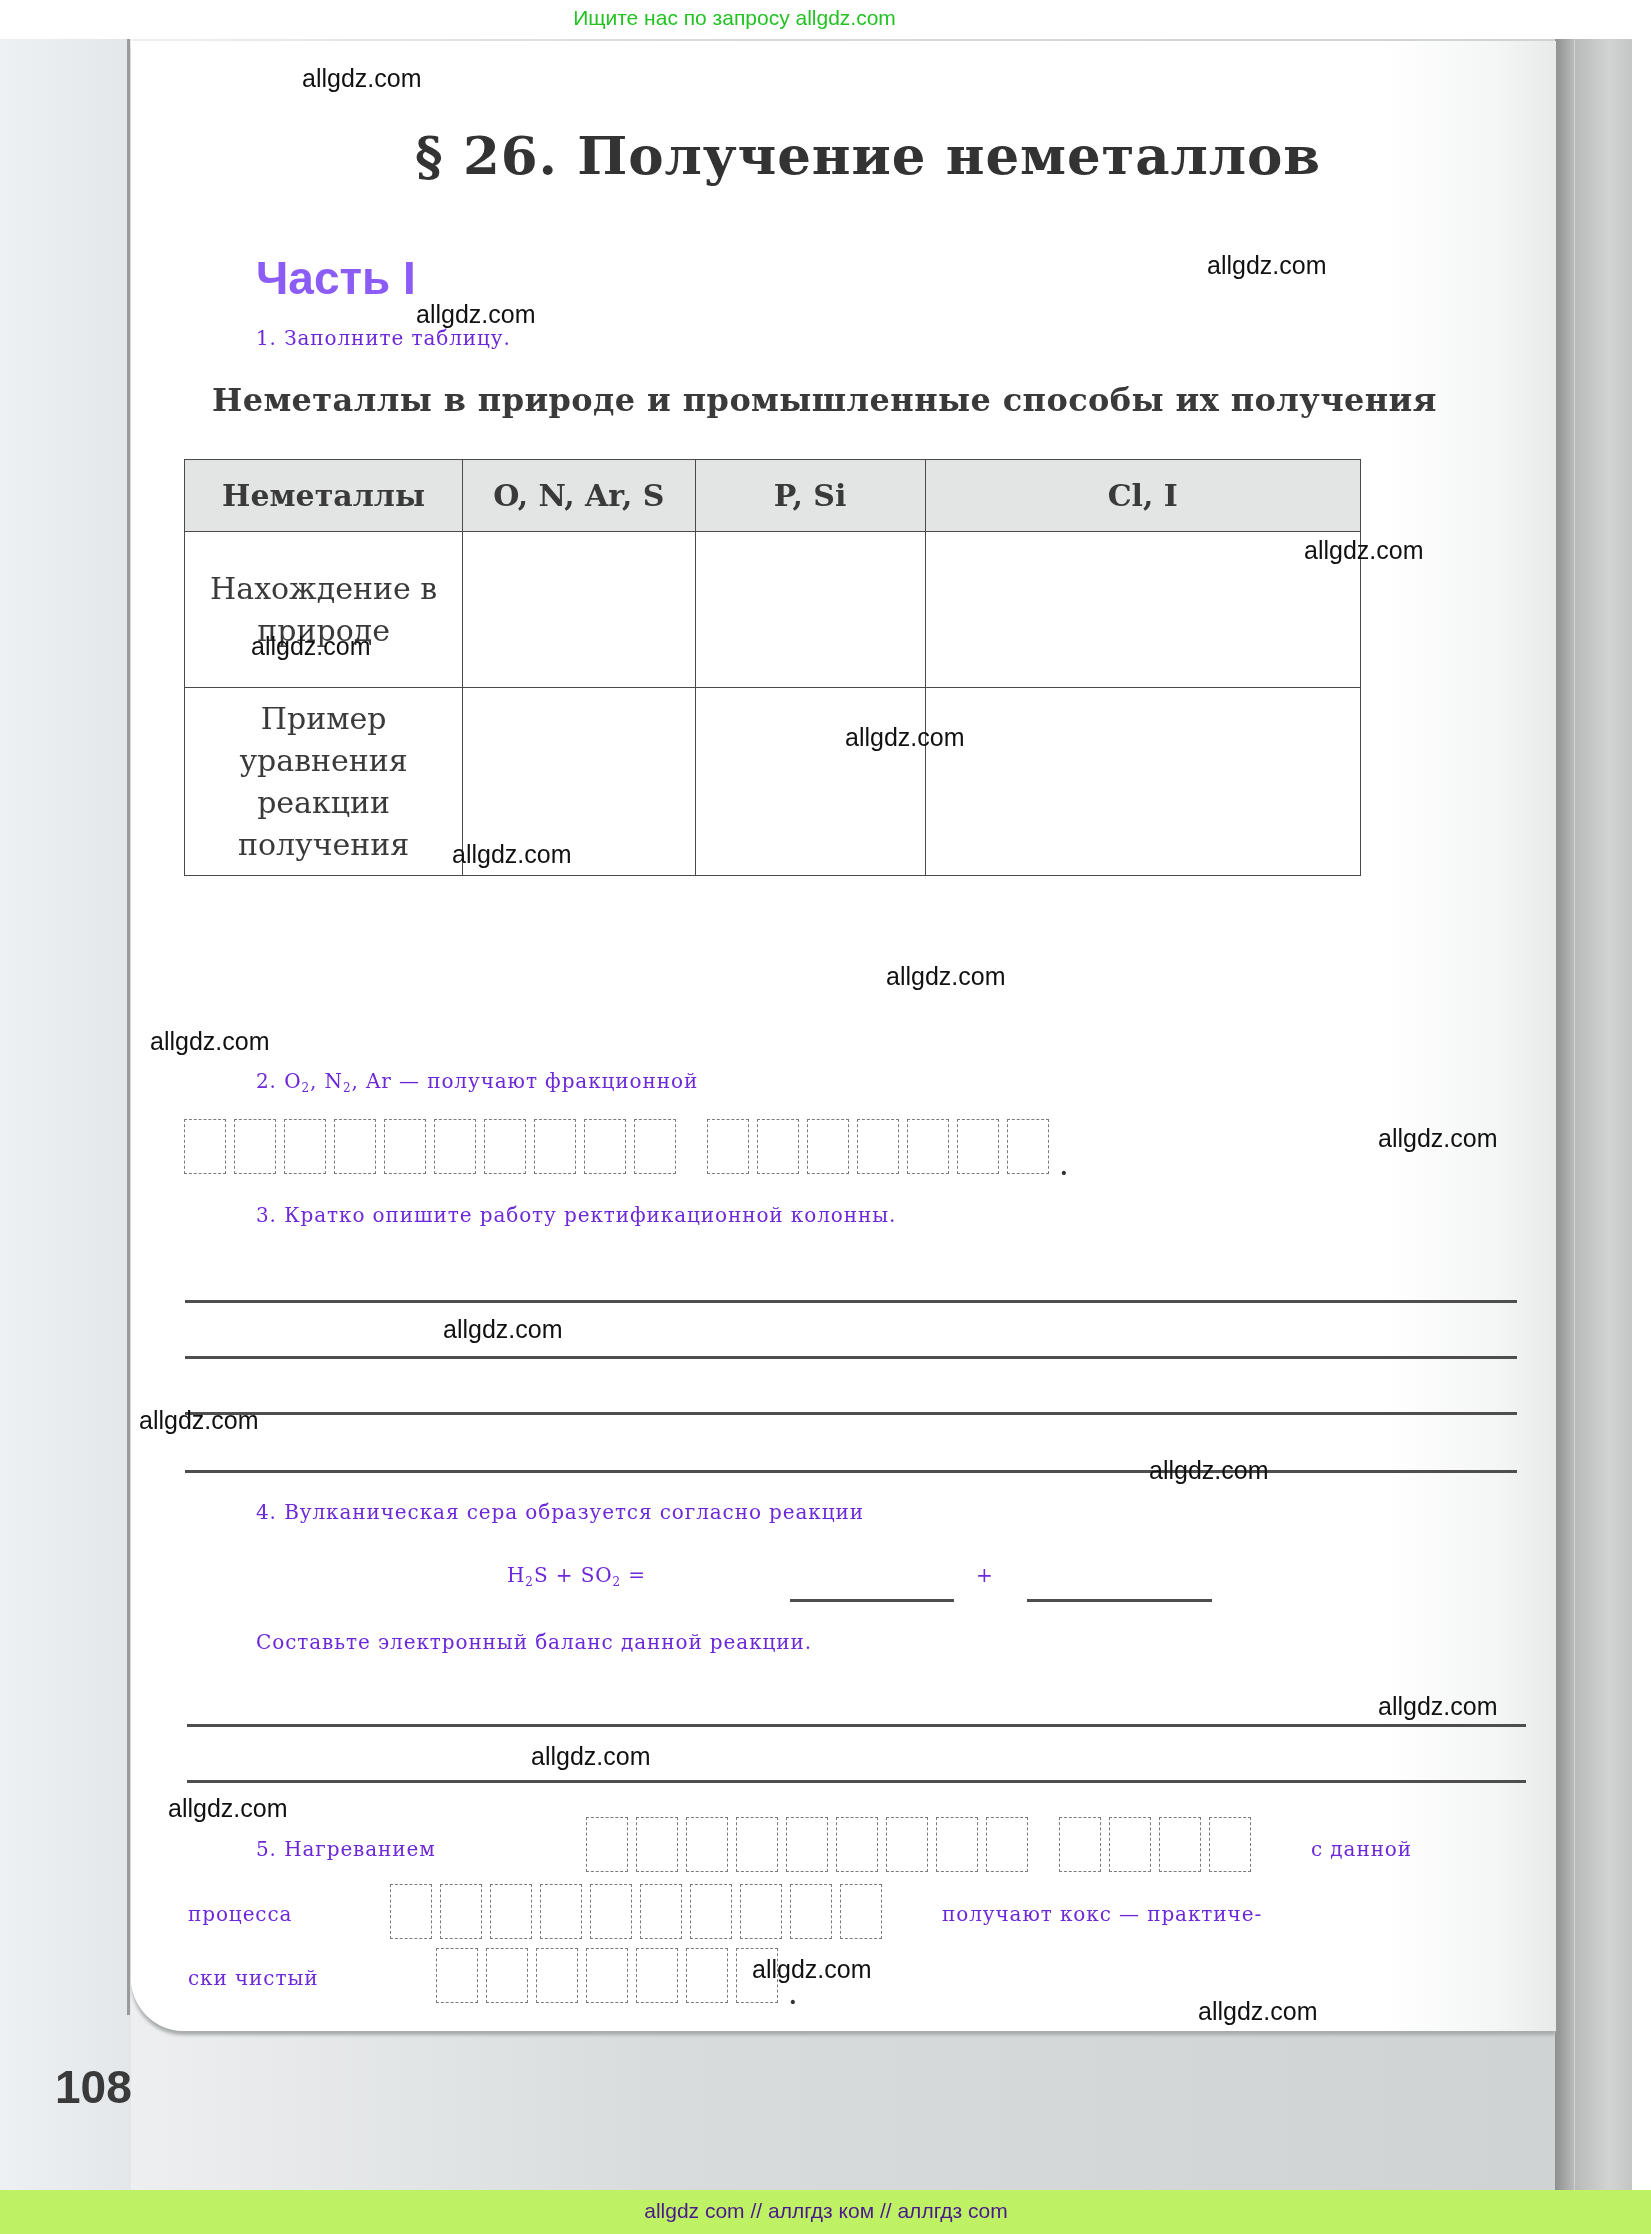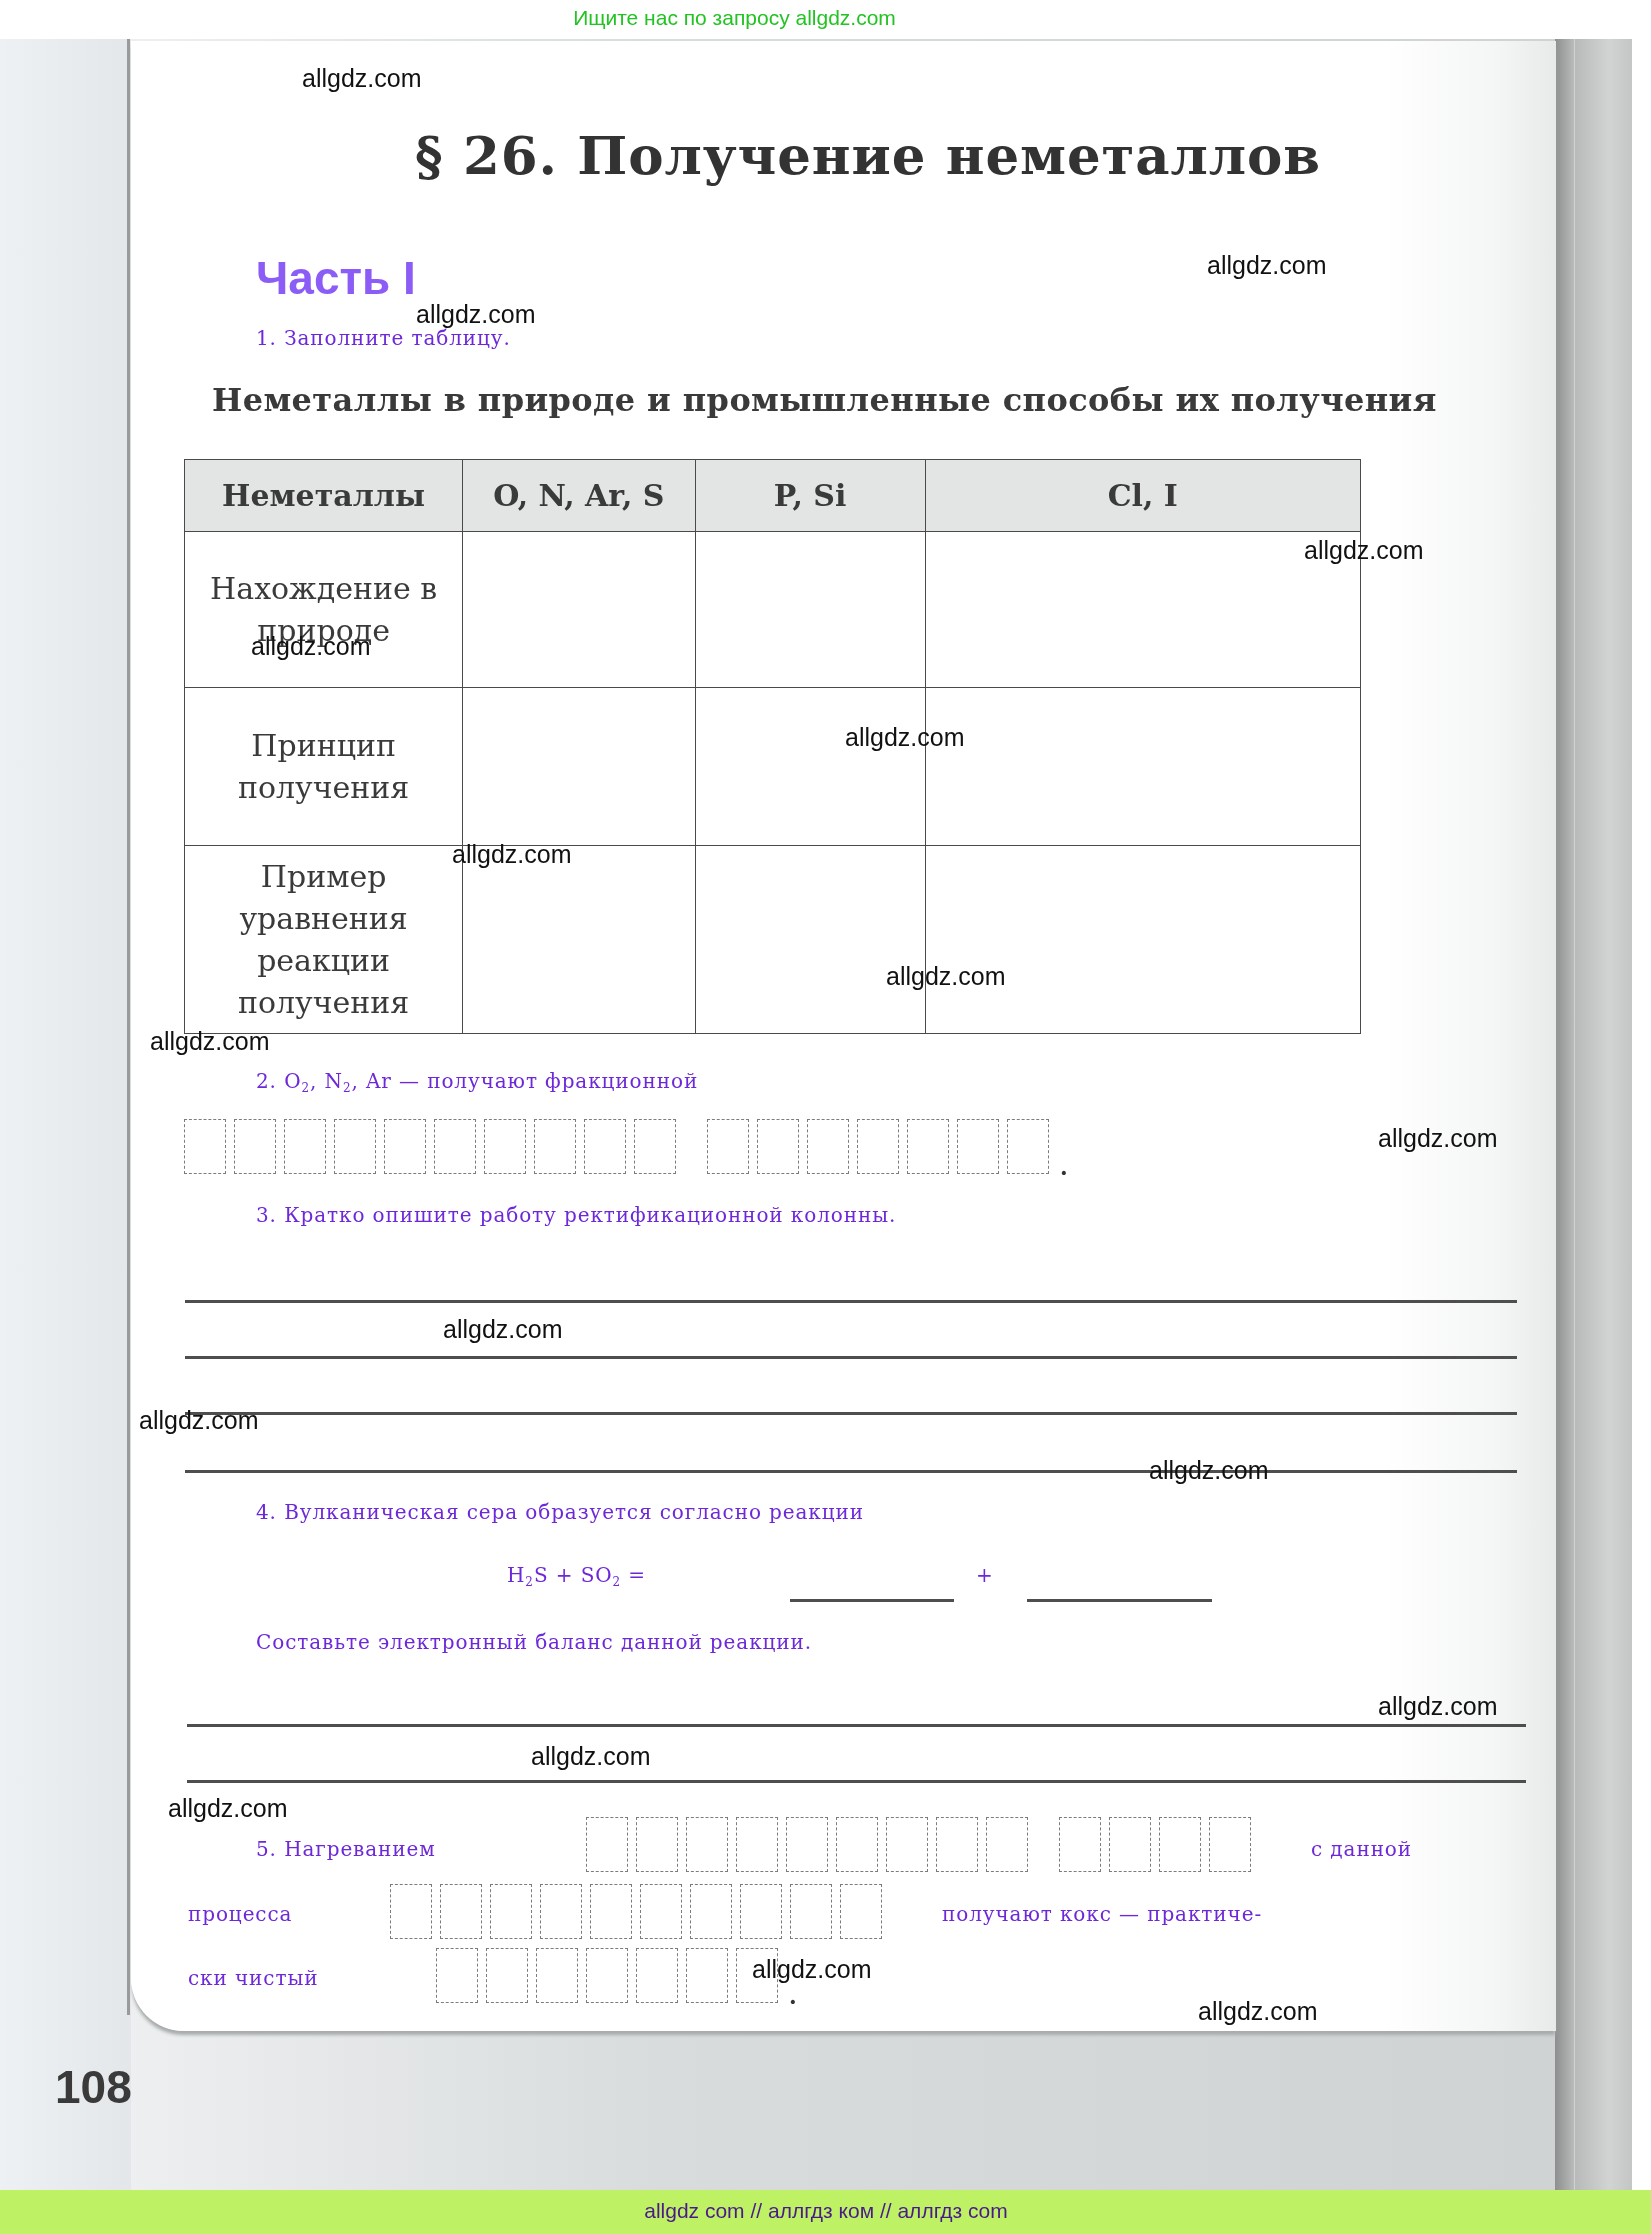--- a/index.html
+++ b/index.html
@@ -118,26 +118,20 @@
   </colgroup>
   <tbody>
       <tr>
     <th>Неметаллы</th>
     <th>O, N, Ar, S</th>
     <th>P, Si</th>
     <th>Cl, I</th>
   </tr>
   <tr class="r1">
     <td class="rowhead">Нахождение в природе</td>
-    <td></td>
-    <td></td>
-    <td></td>
-  </tr>
-  <tr class="r2">
-    <td class="rowhead" style="padding:0 26.5px;">Принцип получения</td>
     <td></td>
     <td></td>
     <td></td>
   </tr>
   <tr class="r3">
     <td class="rowhead" style="padding:0 44px;">Пример уравнения реакции получения</td>
     <td></td>
     <td></td>
     <td></td>
   </tr>

